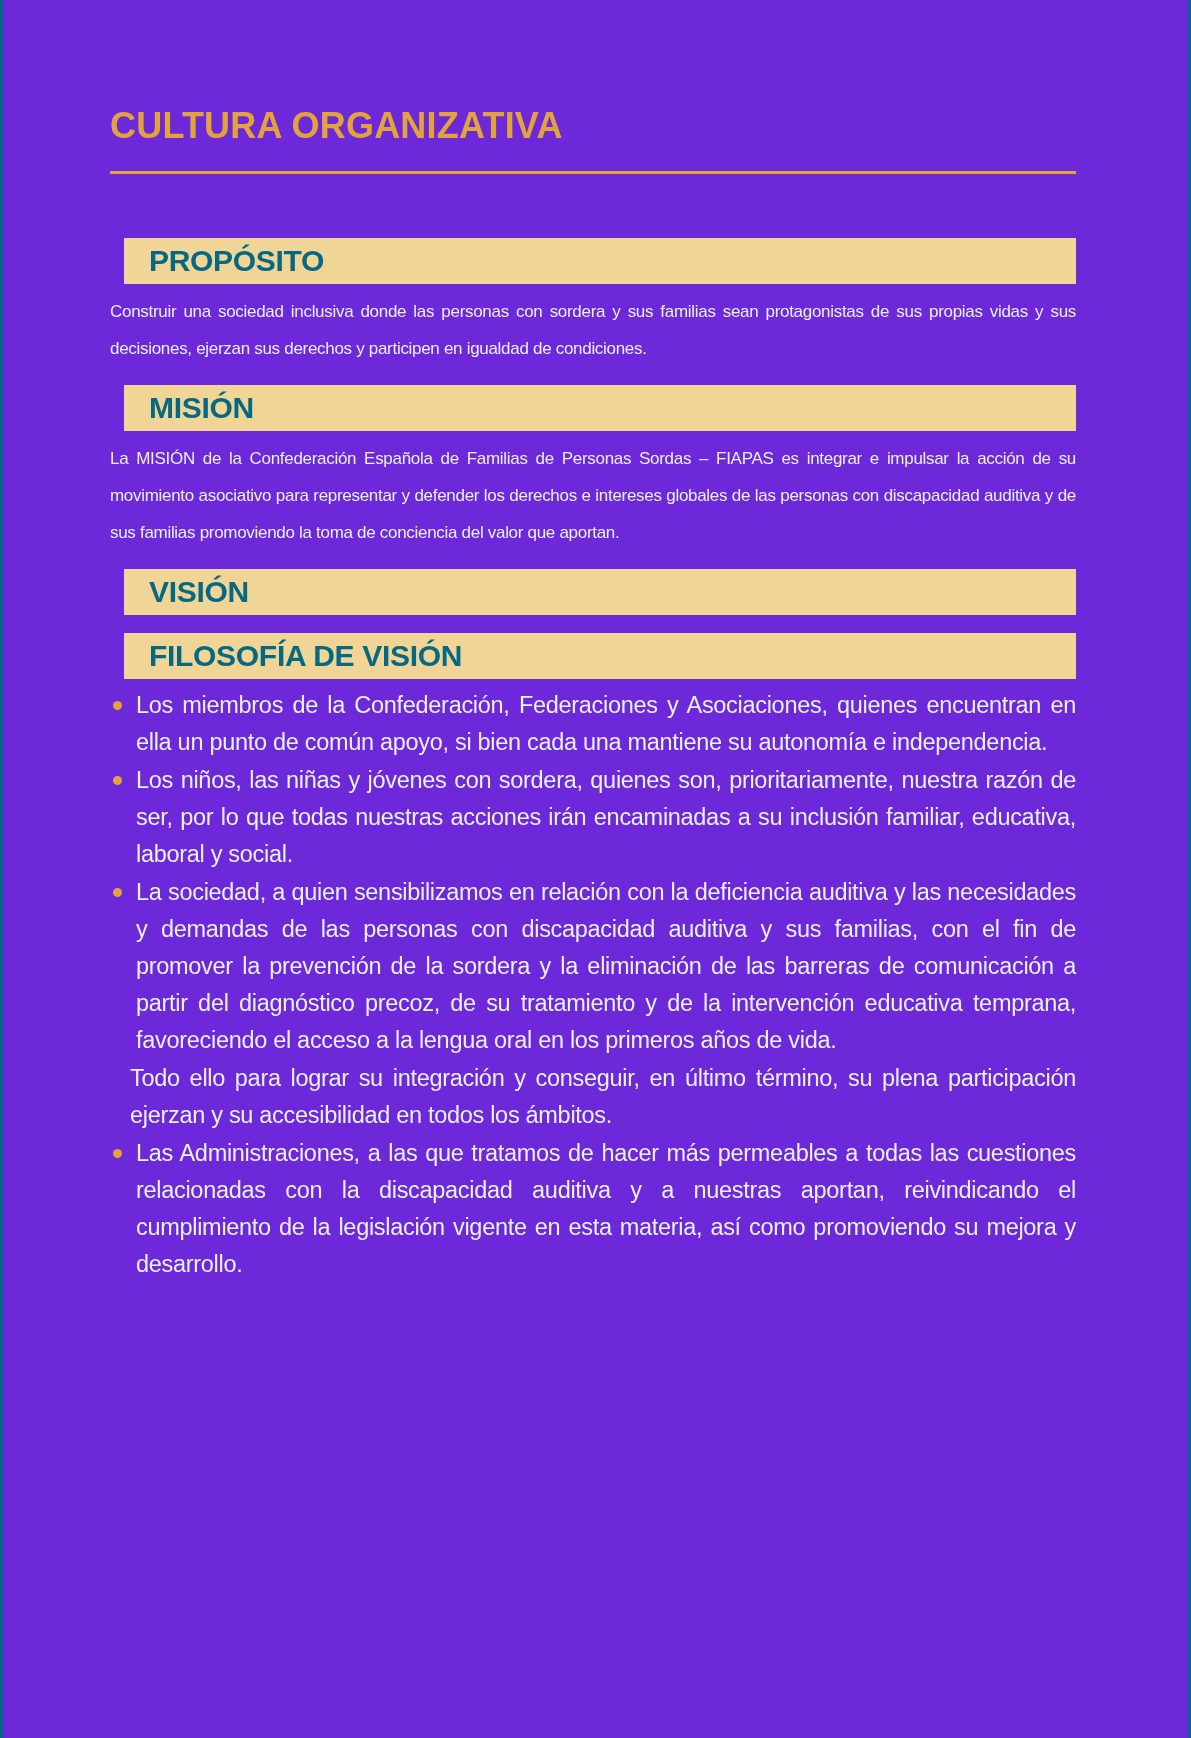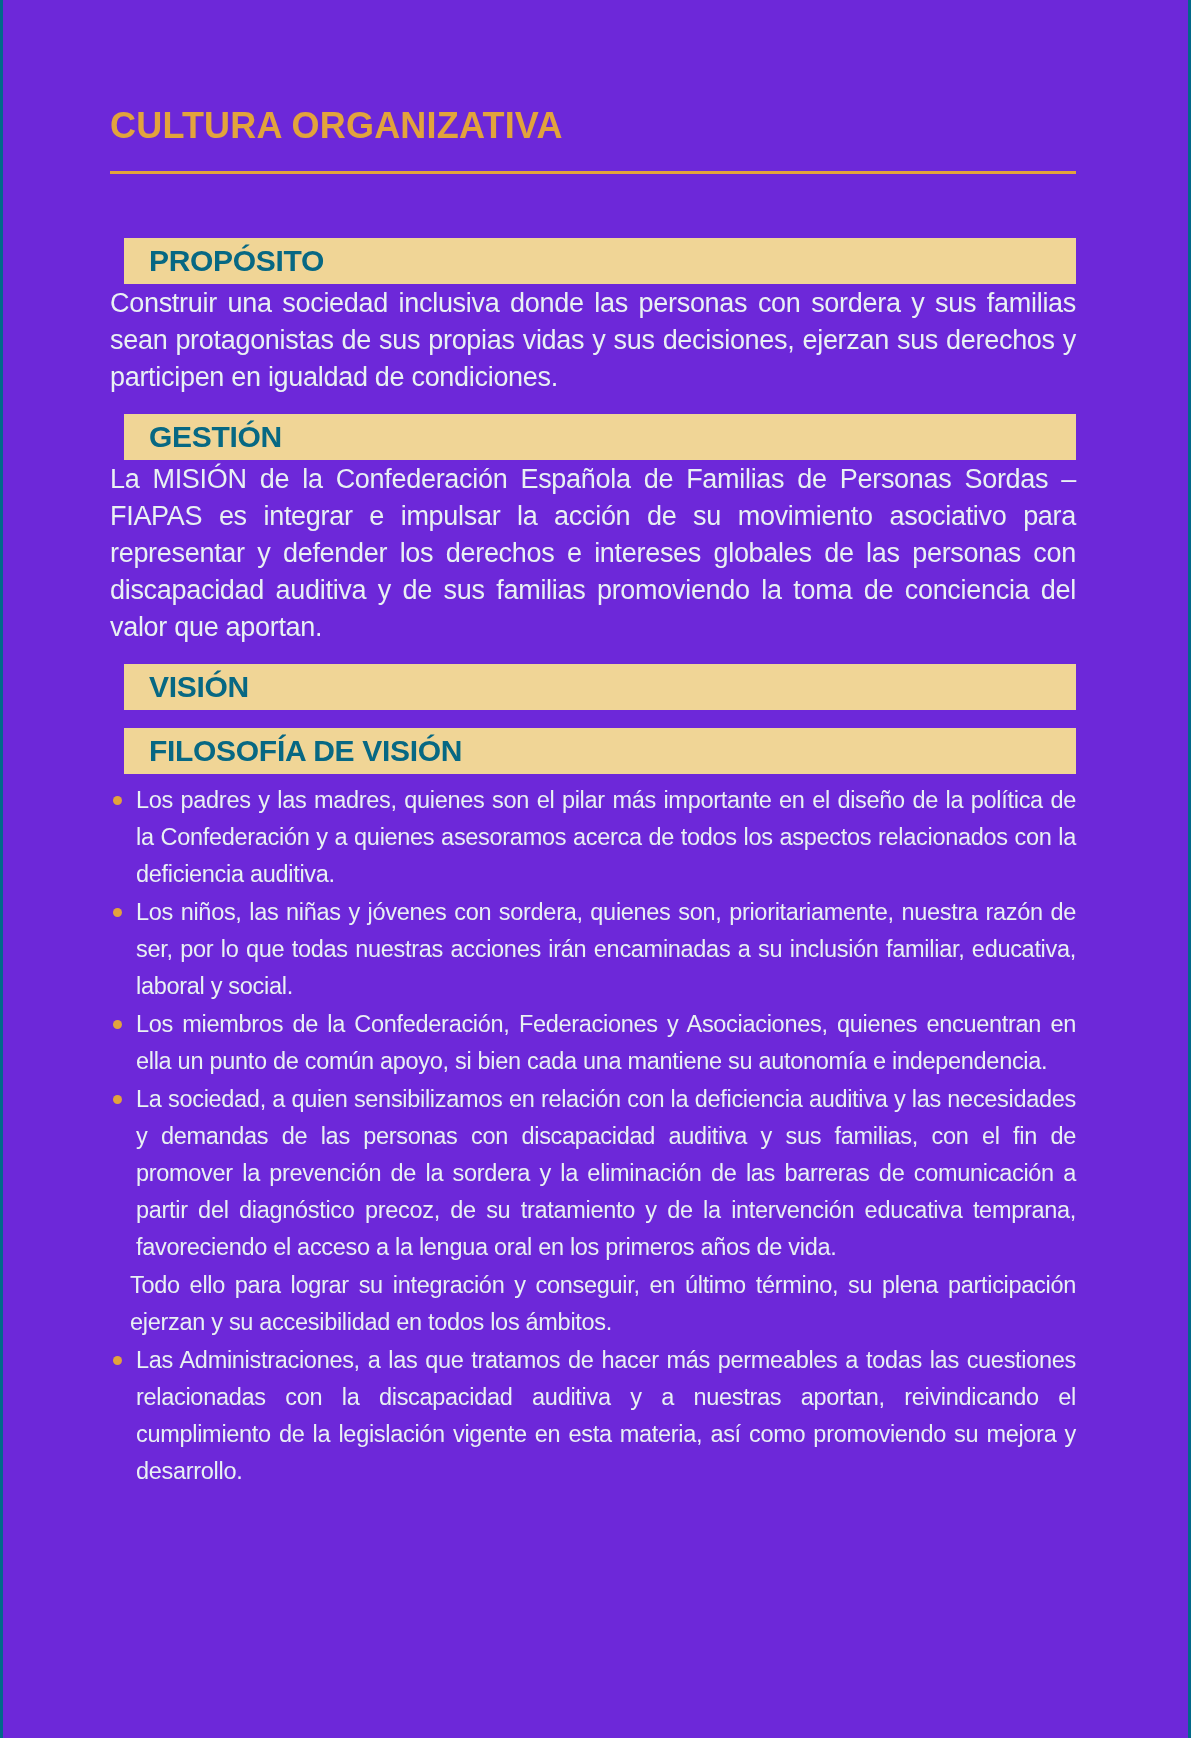--- a/index.html
+++ b/index.html
@@ -45,23 +45,23 @@
     width: calc(100% - 14px);
     background: #F0D596;
     color: #076883;
     font-weight: bold;
     font-size: 30px;
     letter-spacing: -0.3px;
     padding: 6px 10px 7px 25px;
     line-height: 1.1;
   }
   .section-body {
-    margin: 1px 0 0 0;
+    margin: 9px 0 0 0;
     color: #E9F1F3;
-    font-size: 27px;
+    font-size: 17px;
     letter-spacing: -0.3px;
     line-height: 37px;
     text-align: justify;
   }
   .bullet-list {
     margin-top: 8px;
   }
   .bullet-item {
     position: relative;
     padding-left: 26px;
@@ -102,51 +102,47 @@
 
     <section class="section first">
       <div class="section-banner">
         <span>PROPÓSITO</span>
       </div>
       <p class="section-body">Construir una sociedad inclusiva donde las personas con sordera y sus familias sean protagonistas de sus propias vidas y sus decisiones, ejerzan sus derechos y participen en igualdad de condiciones.</p>
     </section>
 
     <section class="section">
       <div class="section-banner">
-        <span>GESTIÓN</span>
+        <span>MISIÓN</span>
       </div>
       <p class="section-body">La MISIÓN de la Confederación Española de Familias de Personas Sordas – FIAPAS es integrar e impulsar la acción de su movimiento asociativo para representar y defender los derechos e intereses globales de las personas con discapacidad auditiva y de sus familias promoviendo la toma de conciencia del valor que aportan.</p>
     </section>
 
     <section class="section">
       <div class="section-banner">
         <span>VISIÓN</span>
       </div>
     </section>
 
     <section class="section">
       <div class="section-banner">
         <span>FILOSOFÍA DE VISIÓN</span>
       </div>
 
       <div class="bullet-list">
 
+
         <div class="bullet-item">
           <span class="bullet-dot"></span>
-          <span>Los padres y las madres, quienes son el pilar más importante en el diseño de la política de la Confederación y a quienes asesoramos acerca de todos los aspectos relacionados con la deficiencia auditiva.</span>
+          <span>Los miembros de la Confederación, Federaciones y Asociaciones, quienes encuentran en ella un punto de común apoyo, si bien cada una mantiene su autonomía e independencia.</span>
         </div>
 
         <div class="bullet-item">
           <span class="bullet-dot"></span>
           <span>Los niños, las niñas y jóvenes con sordera, quienes son, prioritariamente, nuestra razón de ser, por lo que todas nuestras acciones irán encaminadas a su inclusión familiar, educativa, laboral y social.</span>
-        </div>
-
-        <div class="bullet-item">
-          <span class="bullet-dot"></span>
-          <span>Los miembros de la Confederación, Federaciones y Asociaciones, quienes encuentran en ella un punto de común apoyo, si bien cada una mantiene su autonomía e independencia.</span>
         </div>
 
         <div class="bullet-item">
           <span class="bullet-dot"></span>
           <span>La sociedad, a quien sensibilizamos en relación con la deficiencia auditiva y las necesidades y demandas de las personas con discapacidad auditiva y sus familias, con el fin de promover la prevención de la sordera y la eliminación de las barreras de comunicación a partir del diagnóstico precoz, de su tratamiento y de la intervención educativa temprana, favoreciendo el acceso a la lengua oral en los primeros años de vida.</span>
         </div>
         <p class="bullet-continuation">Todo ello para lograr su integración y conseguir, en último término, su plena participación ejerzan y su accesibilidad en todos los ámbitos.</p>
 
         <div class="bullet-item">
           <span class="bullet-dot"></span>

